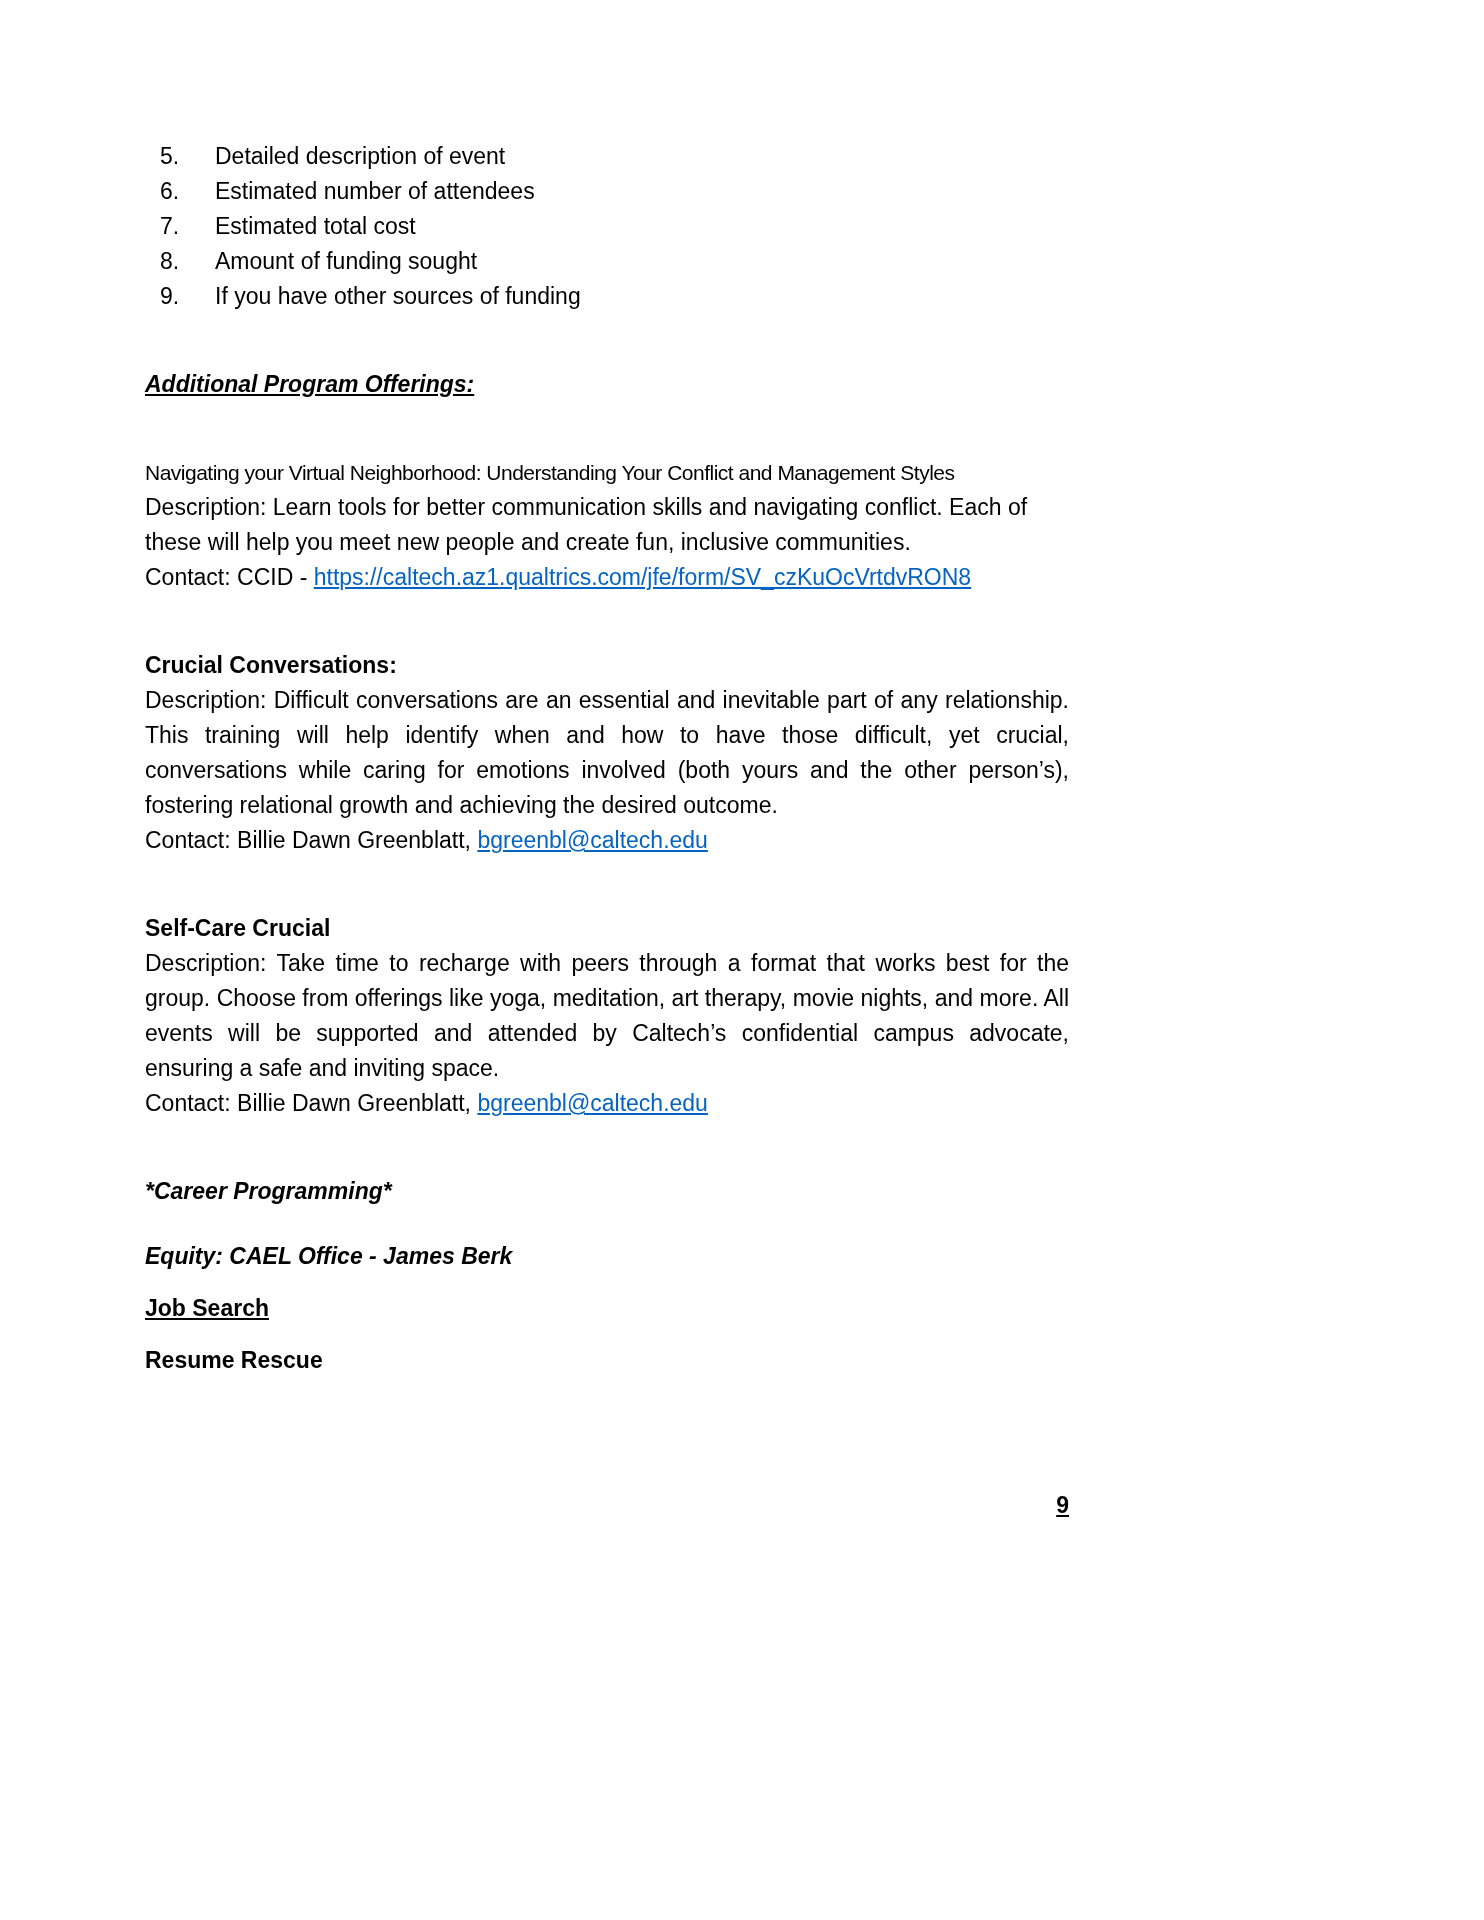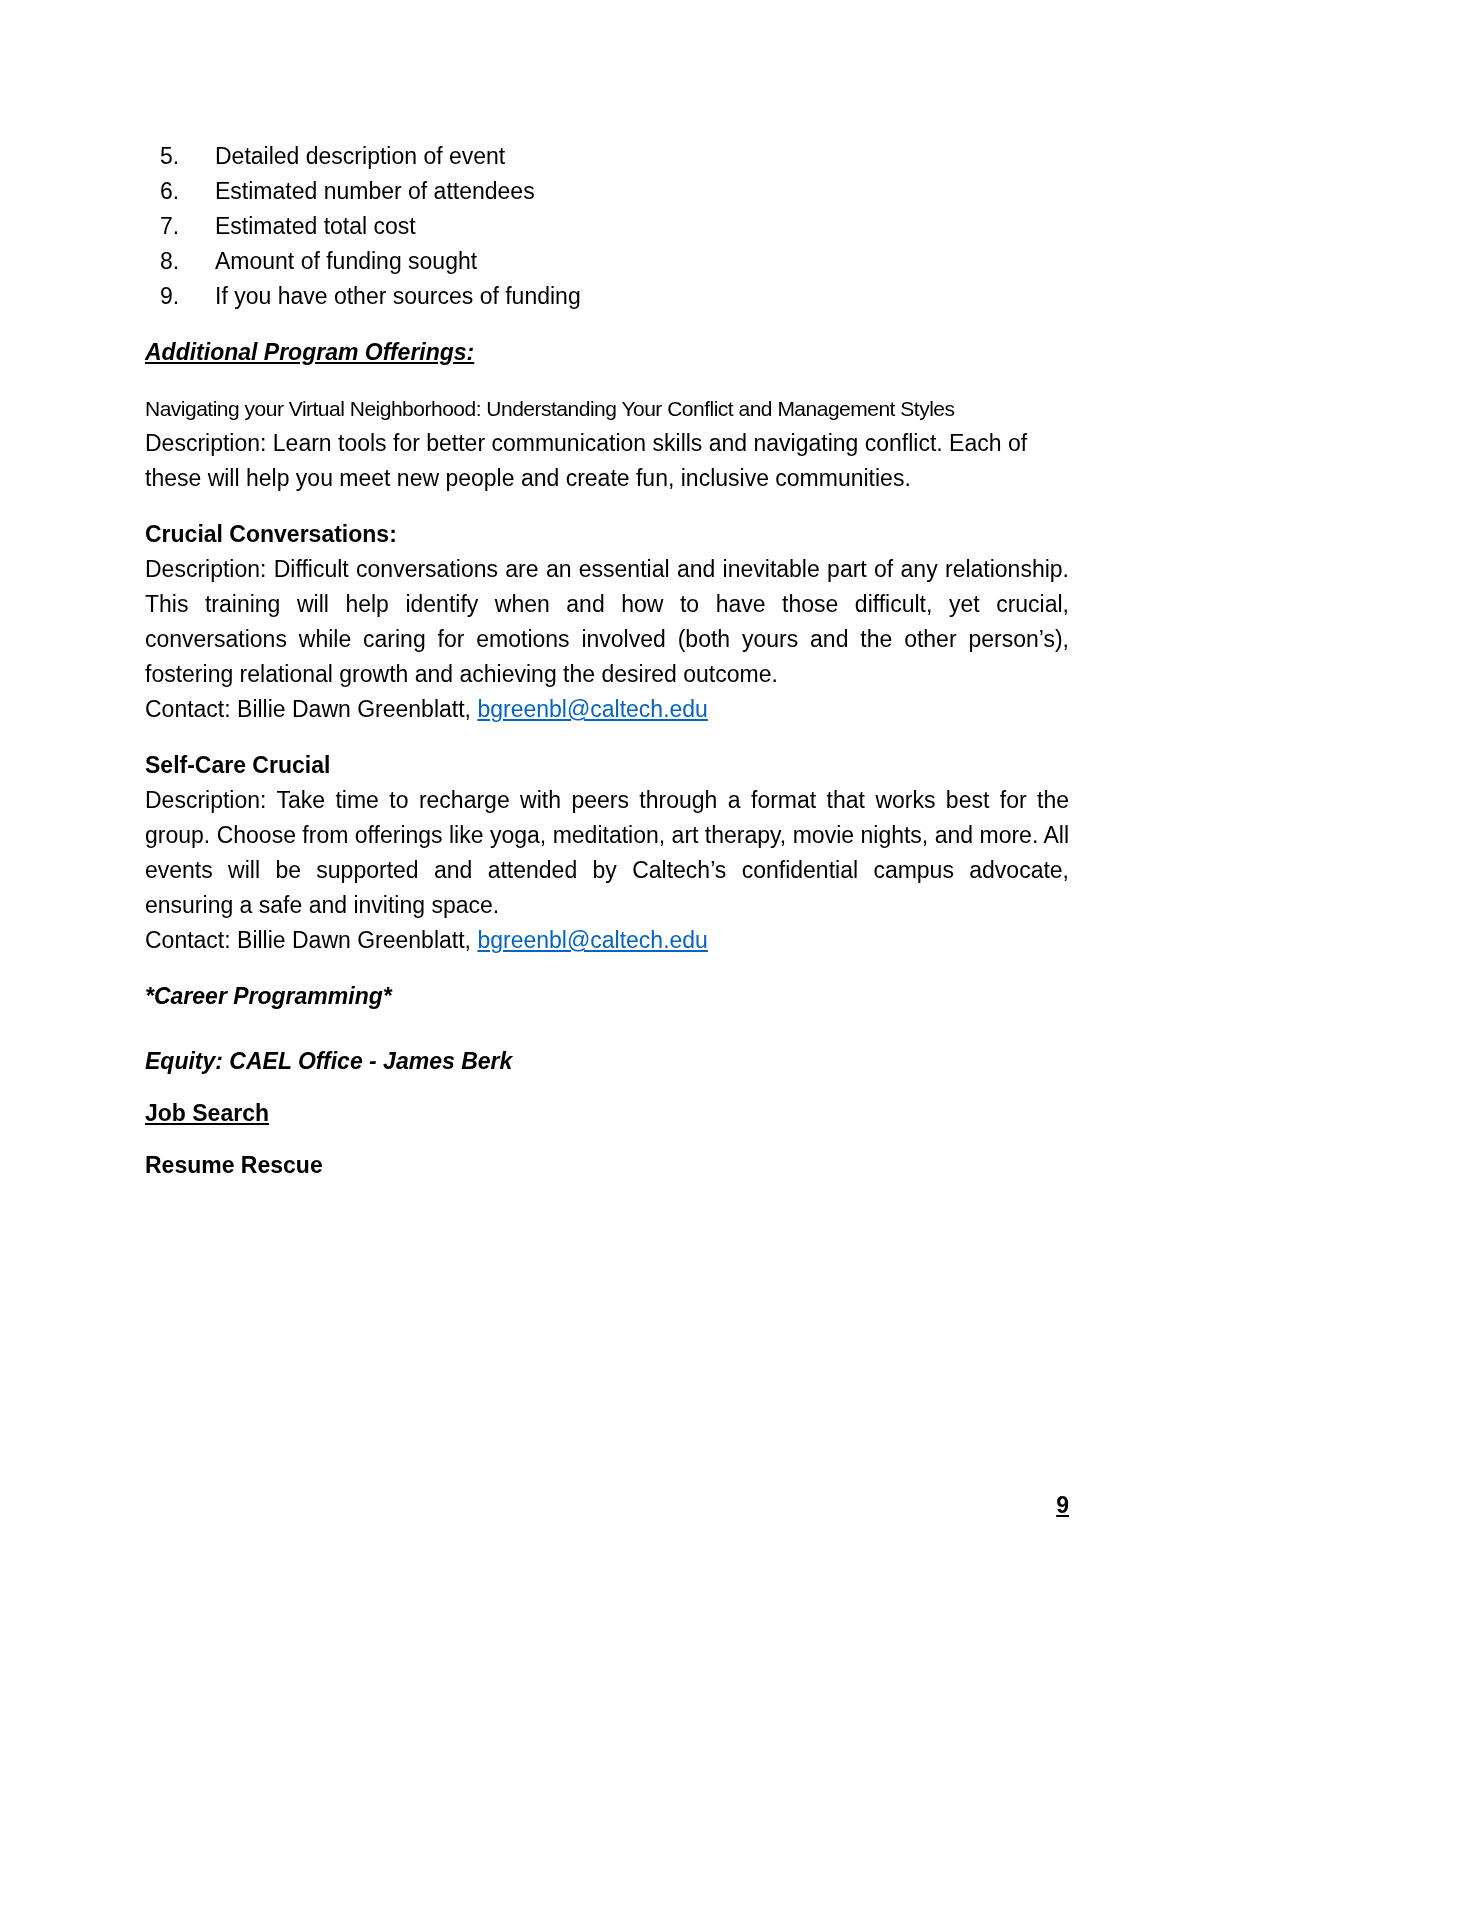--- a/index.html
+++ b/index.html
@@ -18,21 +18,21 @@
     position: absolute;
     left: 145px;
     top: 139px;
     width: 924px;
   }
   .list-row { display: flex; }
   .list-row .num {
     flex: 0 0 70px;
     padding-left: 15px;
   }
-  .gap1 { margin-top: 21px; }
+  .gap1 { margin-top: 53px; }
   .gap-mid { margin-top: 30px; }
   .gap-sm { margin-top: 17px; }
   .bold { font-weight: bold; }
   .bold-italic { font-weight: bold; font-style: italic; }
   .bold-italic-underline { font-weight: bold; font-style: italic; text-decoration: underline; }
   .bold-underline { font-weight: bold; text-decoration: underline; }
   .justify { text-align: justify; }
   .fit-title {
     font-weight: normal;
     font-size: 21px;
@@ -81,20 +81,21 @@
       <span>If you have other sources of funding</span>
     </div>
   </div>
 
   <div class="gap1 bold-italic-underline">Additional Program Offerings:</div>
 
 
   <div class="gap1">
     <div class="fit-title">Navigating your Virtual Neighborhood: Understanding Your Conflict and Management Styles</div>
     <div>Description: Learn tools for better communication skills and navigating conflict. Each of these will help you meet new people and create fun, inclusive communities.</div>
+    <div><span>Contact: CCID - </span><a class="doc-link" href="#">https://caltech.az1.qualtrics.com/jfe/form/SV_czKuOcVrtdvRON8</a></div>
   </div>
 
   <div class="gap1">
     <div class="bold">Crucial Conversations:</div>
     <div class="justify">Description: Difficult conversations are an essential and inevitable part of any relationship.  This training will help identify when and how to have those difficult, yet crucial, conversations while caring for emotions involved (both yours and the other person’s), fostering relational growth and achieving the desired outcome.</div>
     <div><span>Contact: Billie Dawn Greenblatt, </span><a class="doc-link" href="#">bgreenbl@caltech.edu</a></div>
   </div>
 
   <div class="gap1">
     <div class="bold">Self-Care Crucial</div>

